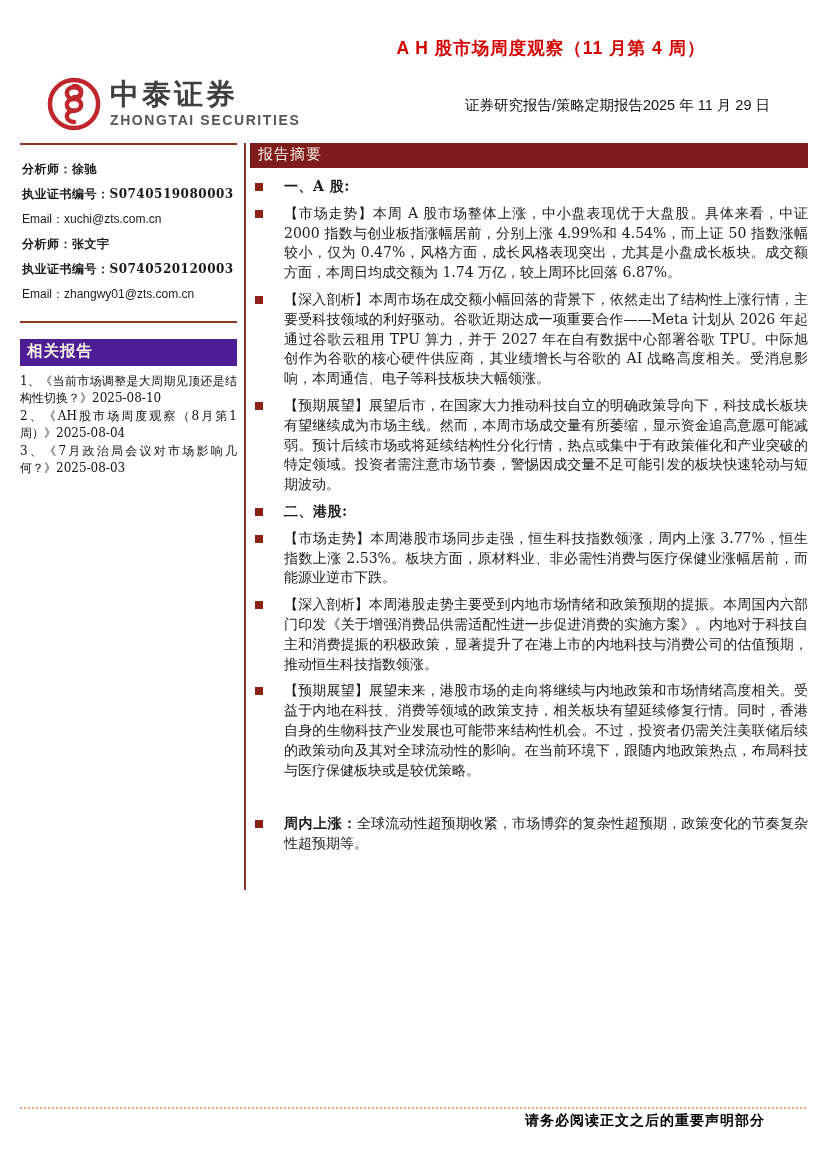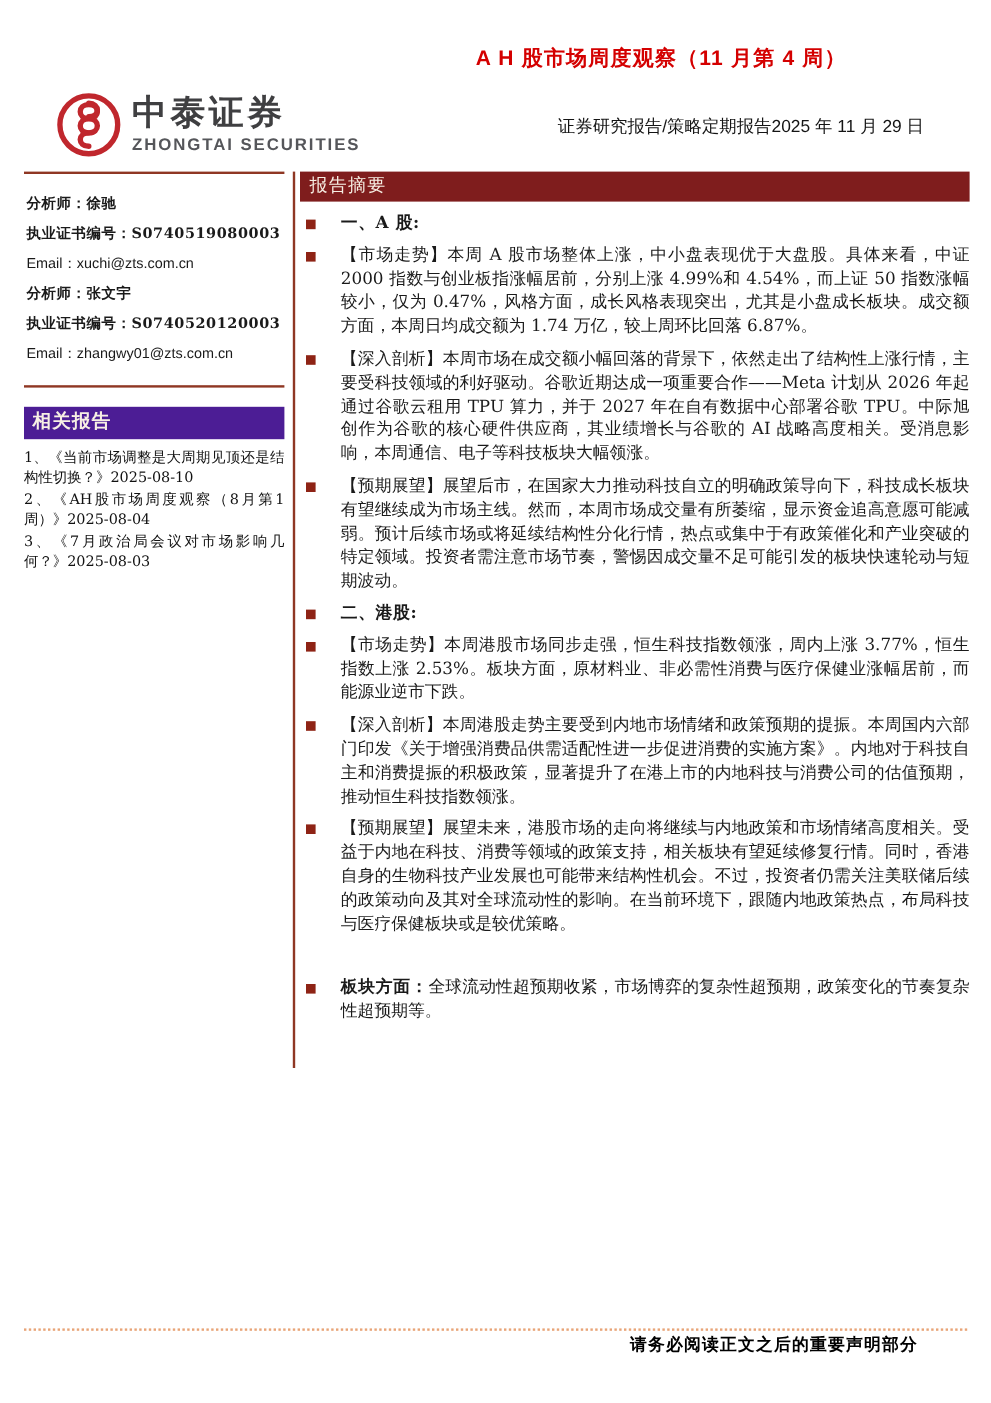--- a/index.html
+++ b/index.html
@@ -142,20 +142,20 @@
       <p class="itext"><b></b><span>【深入剖析】本周港股走势主要受到内地市场情绪和政策预期的提振。本周国内六部门印发《关于增强消费品供需适配性进一步促进消费的实施方案》。内地对于科技自主和消费提振的积极政策，显著提升了在港上市的内地科技与消费公司的估值预期，推动恒生科技指数领涨。</span></p>
     </div>
 
     <div class="item">
       <span class="bullet"></span>
       <p class="itext"><b></b><span>【预期展望】展望未来，港股市场的走向将继续与内地政策和市场情绪高度相关。受益于内地在科技、消费等领域的政策支持，相关板块有望延续修复行情。同时，香港自身的生物科技产业发展也可能带来结构性机会。不过，投资者仍需关注美联储后续的政策动向及其对全球流动性的影响。在当前环境下，跟随内地政策热点，布局科技与医疗保健板块或是较优策略。</span></p>
     </div>
 
     <div class="item gap">
       <span class="bullet"></span>
-      <p class="itext"><b>板块方面：</b><span>全球流动性超预期收紧，市场博弈的复杂性超预期，政策变化的节奏复杂性超预期等。</span></p>
+      <p class="itext"><b>周内上涨：</b><span>全球流动性超预期收紧，市场博弈的复杂性超预期，政策变化的节奏复杂性超预期等。</span></p>
     </div>
 
   </div>
 </div>
 
 <div class="footer-line"></div>
 <div class="footer-text">请务必阅读正文之后的重要声明部分</div>
 
 </body></html>

